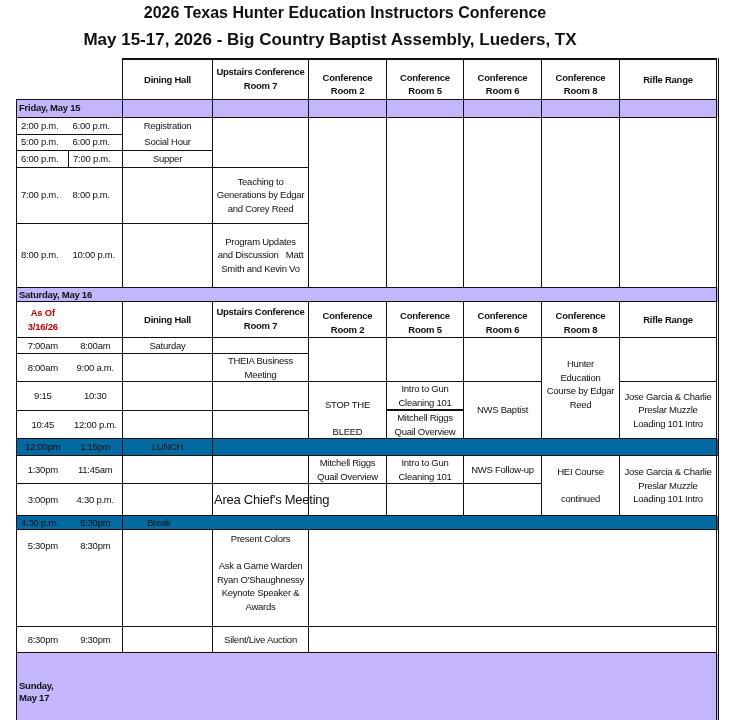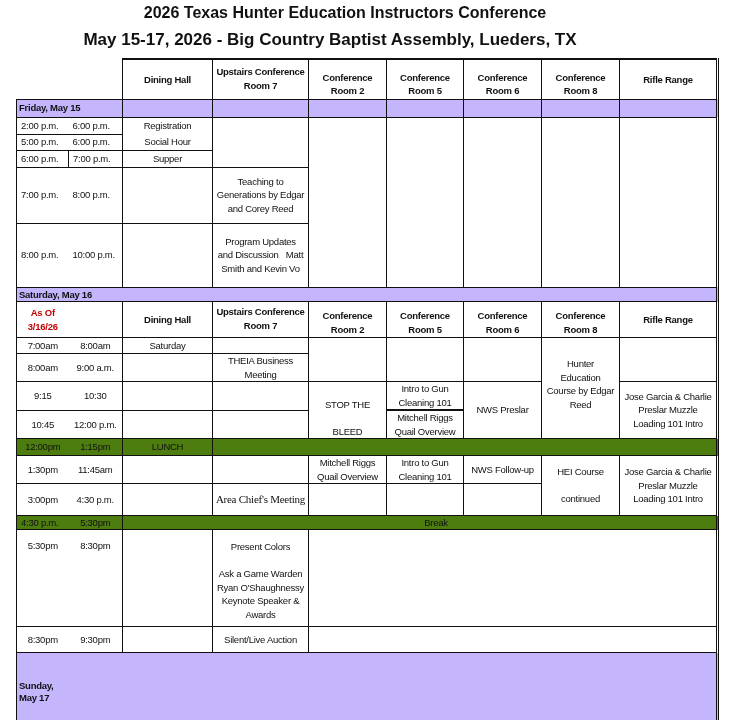--- a/index.html
+++ b/index.html
@@ -29,25 +29,25 @@
     table.sched td.nbl { border-left:none; }
     table.sched td.nbb { border-bottom:none; }
     table.sched td.nbt { border-top:none; }
     table.sched td.rb { border-right:3px double #111111; }
     table.sched td.ttop { border-top:2px solid #111111; }
     table.sched td.tl { text-align:left; padding-left:4px; }
     table.sched td.vt { vertical-align:top; }
     table.sched td.vb { vertical-align:bottom; }
     .hdr { font-weight:bold; }
     .green { background:#c4b5fd; }
-    .lgreen { background:#4d7c0f; }
+    .lgreen { background:#0369a1; }
     .daylbl { text-align:left !important; font-weight:bold; padding-left:2px !important; }
     .asof { color:#c00000; font-weight:bold; }
     .sunlbl { display:block; width:48px; white-space:normal; line-height:12px; }
-    .small { font-size:11px;font-family:Liberation Serif, serif; }
+    .small { font-size:13px; }
   </style>
 </head>
 <body>
 
 <div class="title">2026 Texas Hunter Education Instructors Conference</div>
 <div class="subtitle">May 15-17, 2026 - Big Country Baptist Assembly, Lueders, TX</div>
 
 <table class="sched">
   <colgroup>
     <col style="width:52px">
@@ -171,21 +171,21 @@
   <tr style="height:26px">
     <td class="nbr">9:15</td>
     <td class="nbl">10:30</td>
     <td></td>
     <td></td>
     <td rowspan="2" class="vb">STOP THE
 
 BLEED</td>
     <td style="border-bottom:2px solid #111">Intro to Gun
 Cleaning 101</td>
-    <td rowspan="2">NWS Preslar</td>
+    <td rowspan="2">NWS Baptist</td>
     <td rowspan="2" class="rb">Jose Garcia &amp; Charlie
 Preslar Muzzle
 Loading 101 Intro</td>
   </tr>
   <tr style="height:28px">
     <td class="nbr">10:45</td>
     <td class="nbl">12:00 p.m.</td>
     <td></td>
     <td></td>
     <td>Mitchell Riggs
@@ -219,27 +219,27 @@
     <td class="nbl">4:30 p.m.</td>
     <td></td>
     <td class="small">Area Chief's Meeting</td>
     <td></td>
     <td></td>
     <td></td>
   </tr>
   <tr style="height:14px">
     <td class="lgreen tl nbr" style="line-height:12px">4:30 p.m.</td>
     <td class="lgreen nbl" style="line-height:12px">5:30pm</td>
-    <td colspan="7" class="lgreen rb" style="text-align:center; padding-left:34px; line-height:12px">Break</td>
+    <td colspan="7" class="lgreen rb" style="text-align:left; padding-left:24px; line-height:12px">Break</td>
   </tr>
   <tr style="height:97px">
     <td class="vt nbr" style="padding-top:9px">5:30pm</td>
     <td class="vt nbl" style="padding-top:9px">8:30pm</td>
     <td></td>
-    <td class="vt" style="padding-top:10px">Present Colors
+    <td class="vt" style="padding-top:2px">Present Colors
 
 Ask a Game Warden
 Ryan O'Shaughnessy
 Keynote Speaker &amp;
 Awards</td>
     <td colspan="5" class="rb"></td>
   </tr>
   <tr style="height:26px">
     <td class="nbr">8:30pm</td>
     <td class="nbl">9:30pm</td>

